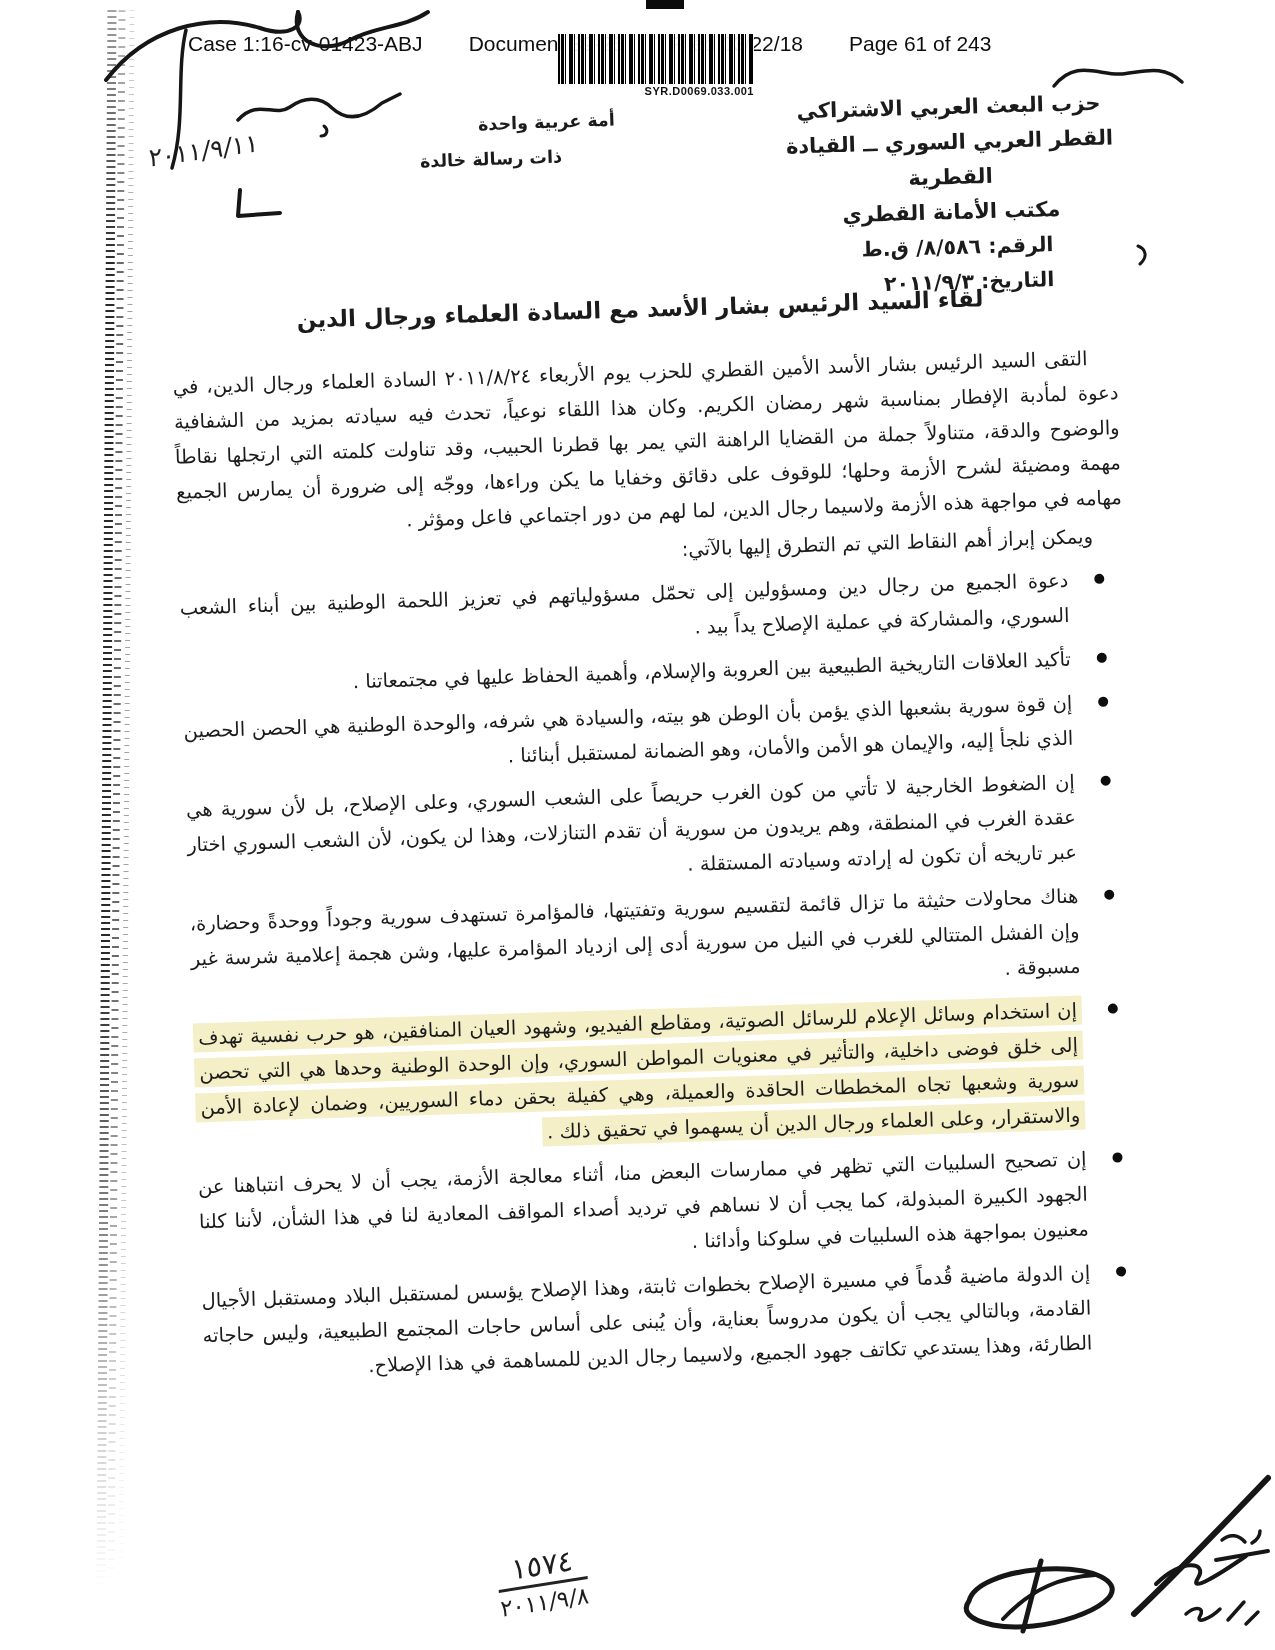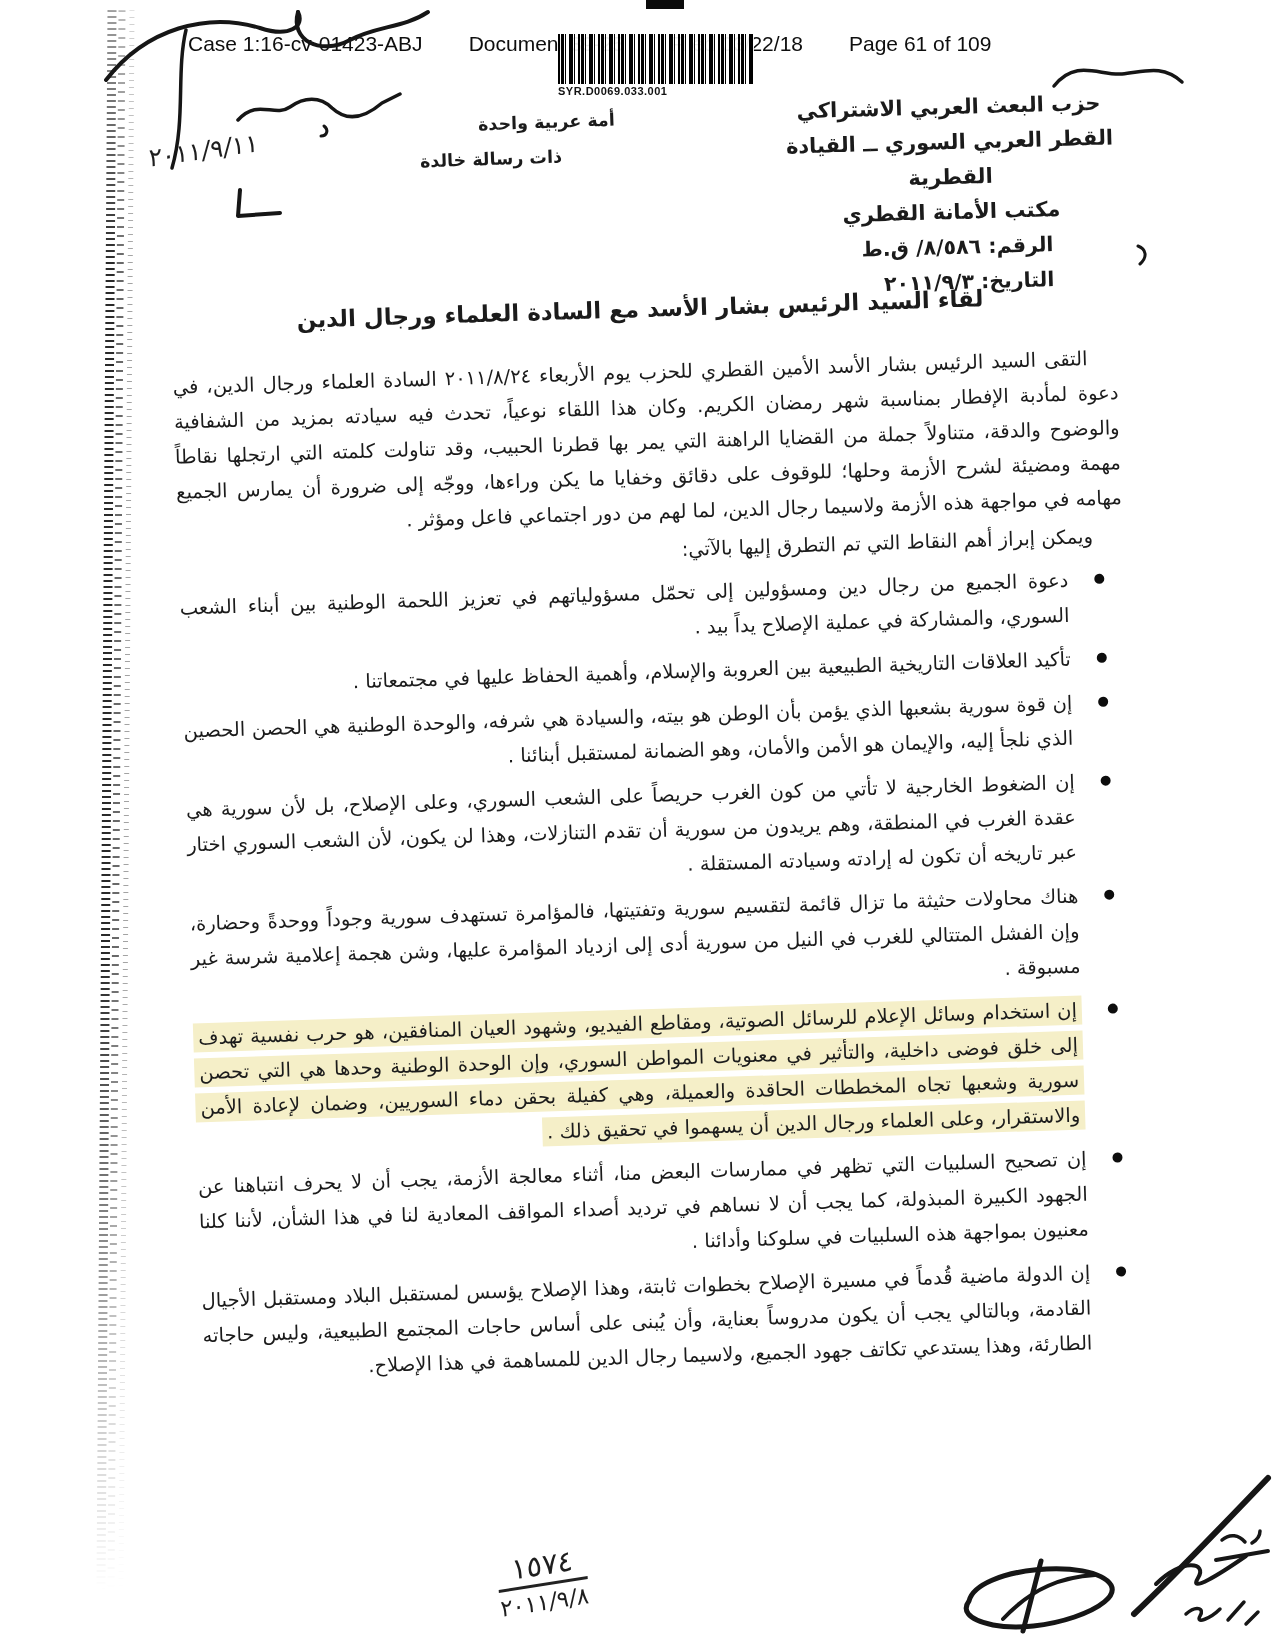--- a/index.html
+++ b/index.html
@@ -17,21 +17,21 @@
       repeating-linear-gradient(180deg, rgba(12,12,12,.38) 0 1px, transparent 1px 7px) 26px 0/5px 100% no-repeat;
     -webkit-mask-image:linear-gradient(180deg, rgba(0,0,0,.45) 0, #000 16%, #000 60%, rgba(0,0,0,.6) 76%, rgba(0,0,0,.22) 90%, transparent 100%);
     mask-image:linear-gradient(180deg, rgba(0,0,0,.45) 0, #000 16%, #000 60%, rgba(0,0,0,.6) 76%, rgba(0,0,0,.22) 90%, transparent 100%);
     transform:rotate(.4deg);
   }
   .top-black-bar{position:absolute;left:646px;top:0;width:38px;height:9px;background:#0b0b0b;}
   
   .court-header{position:absolute;left:188px;top:32px;width:900px;display:flex;gap:46px;
     font-family:"Liberation Sans","DejaVu Sans",sans-serif;font-size:21px;color:#0e0e0e;white-space:nowrap;}
   
-  .barcode{position:absolute;left:558px;top:34px;width:196px;text-align:left;}
+  .barcode{position:absolute;left:558px;top:34px;width:196px;text-align:right;}
   .barcode-bars{
     height:50px;
     background:
       repeating-linear-gradient(90deg,#000 0 2px,rgba(255,255,255,.92) 2px 3px,#000 3px 6px,rgba(255,255,255,.92) 6px 7px,#000 7px 8px,rgba(255,255,255,.92) 8px 11px,#000 11px 15px,rgba(255,255,255,.92) 15px 16px,#000 16px 17px,rgba(255,255,255,.92) 17px 20px);
   }
   .barcode-label{font-family:"Liberation Sans","DejaVu Sans",sans-serif;font-size:11px;font-weight:bold;
     letter-spacing:.5px;color:#111;margin-top:1px;}
   
   .letterhead{position:absolute;left:760px;top:90px;width:382px;direction:rtl;
     font-weight:bold;transform:rotate(-1.6deg);}
@@ -67,21 +67,21 @@
 
 <div class="page">
 
   <div class="scan-band"></div>
   <div class="top-black-bar"></div>
 
   <div class="court-header">
     <span>Case 1:16-cv-01423-ABJ</span>
     <span>Document 39-25</span>
     <span>Filed 03/22/18</span>
-    <span>Page 61 of 109</span>
+    <span>Page 61 of 243</span>
   </div>
 
   <div class="barcode">
     <div class="barcode-bars"></div>
     <div class="barcode-label">SYR.D0069.033.001</div>
   </div>
 
   <svg class="stroke" style="left:88px;top:0;width:350px;height:235px" viewBox="0 0 350 235">
     <path d="M18,80 C58,28 120,12 172,28 C202,38 217,26 210,12" stroke-width="4"></path>
     <path d="M210,12 C202,40 232,56 262,40 C288,26 316,28 340,12" stroke-width="4"></path>

